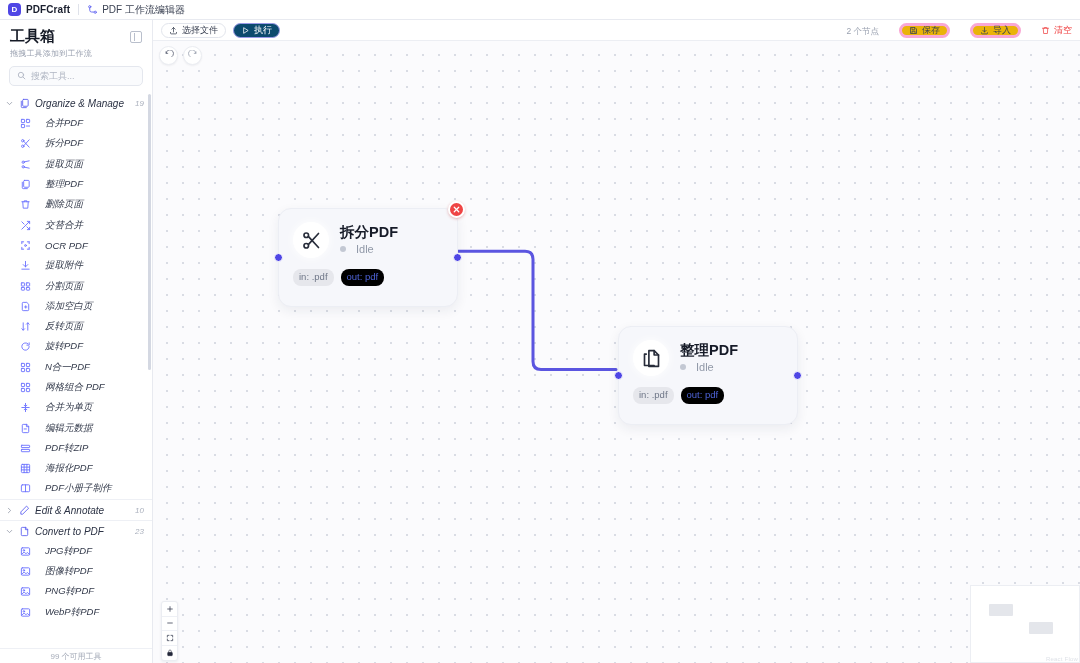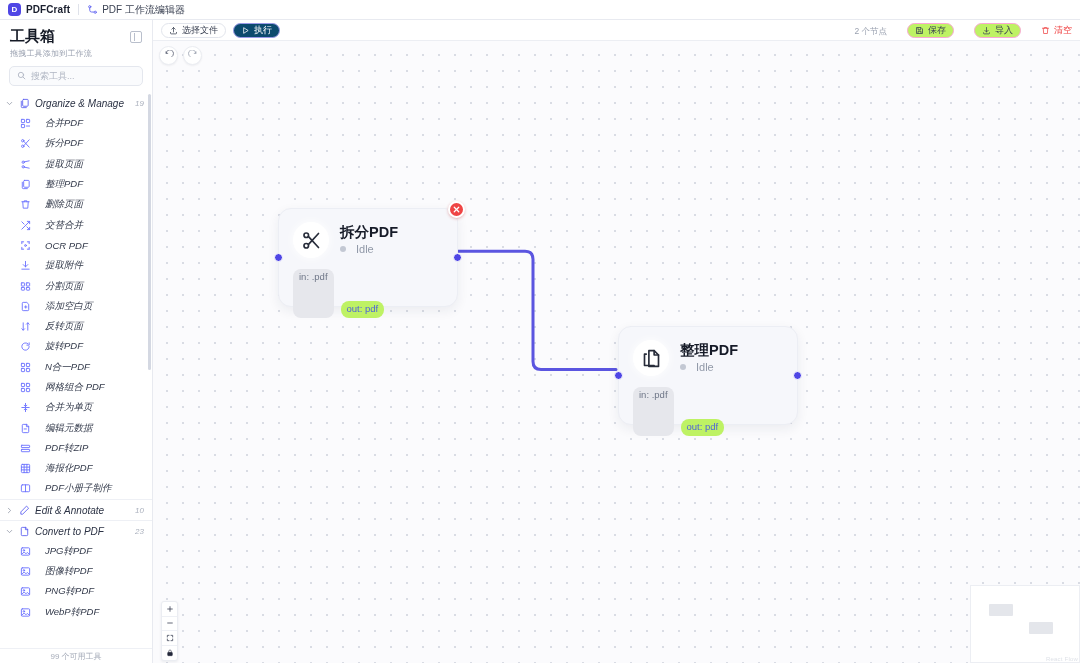--- a/index.html
+++ b/index.html
@@ -72,21 +72,21 @@
   .canvas-col{flex:1;display:flex;flex-direction:column;min-width:0;position:relative;}
   .ctrlbar{height:21px;flex:0 0 21px;display:flex;align-items:center;
     justify-content:space-between;padding:0 8px;border-bottom:1px solid #eceef3;
     background:#fff;}
   .ctrl-left{display:flex;align-items:center;gap:7px;}
   .ctrl-right{display:flex;align-items:flex-end;gap:20px;}
   .btn{height:15px;border-radius:8px;display:flex;align-items:center;gap:4px;
     padding:0 7px;font-size:9px;cursor:default;white-space:nowrap;}
   .btn-outline{border:1px solid #e2e5ec;background:#fff;color:#3a4152;}
   .btn-primary{background:#0c4a6e;color:#fff;border:1px solid #9a9ae8;}
-  .btn-plain{background:#bef264;border:1px solid #f9a8d4;color:#3a4152;}
+  .btn-plain{background:#eab308;border:3px solid #f9a8d4;color:#3a4152;}
   .btn-danger{background:transparent;border:none;color:#ef4444;padding:0;gap:4px;}
   .nodecount{font-size:8.5px;color:#9aa1b0;}
   .btn svg{display:block;}
 
   .canvas{flex:1;position:relative;overflow:hidden;background:#fbfbfd;}
   .dots{position:absolute;inset:0;
     background-image:radial-gradient(circle, #d9dce4 0.9px, transparent 1px);
     background-size:16px 16px;background-position:6px 6px;}
 
   .histbtns{position:absolute;left:6px;top:5px;display:flex;gap:5px;z-index:6;}
@@ -102,21 +102,21 @@
   .node-ico{width:36px;height:36px;border-radius:50%;background:#fff;
     display:flex;align-items:center;justify-content:center;color:#272c3a;
     flex:0 0 36px;box-shadow:0 0 10px rgba(255,255,255,.95);}
   .node-meta{display:flex;flex-direction:column;gap:3px;}
   .node-title{font-size:14.5px;font-weight:600;color:#161b28;line-height:1.1;}
   .node-status{display:flex;align-items:center;gap:10px;font-size:11px;color:#9199a8;}
   .dot{width:6px;height:6px;border-radius:50%;background:#c3c8d3;}
   .node-tags{display:flex;gap:7px;margin-top:11px;}
   .tag{font-size:9.5px;border-radius:8px;padding:2px 6px;line-height:1.35;}
   .tag-in{background:#e6e7ec;color:#6e7687;}
-  .tag-out{background:#bef264;color:#4e63d8;margin-top:32px;}
+  .tag-out{background:#000000;color:#4e63d8;}
   .handle{position:absolute;width:9px;height:9px;border-radius:50%;
     background:#4f46e5;border:1.5px solid #fff;top:50%;margin-top:-4.5px;z-index:5;}
   .handle.l{left:-5px;}
   .handle.r{right:-5px;}
   .node-close{position:absolute;width:17px;height:17px;border-radius:50%;
     background:#ef4444;border:2px solid #fff;right:-8px;top:-8px;color:#fff;
     display:flex;align-items:center;justify-content:center;z-index:7;
     box-shadow:0 1px 3px rgba(190,30,30,.3);}
 
   .edge{position:absolute;left:0;top:0;width:100%;height:100%;z-index:2;

